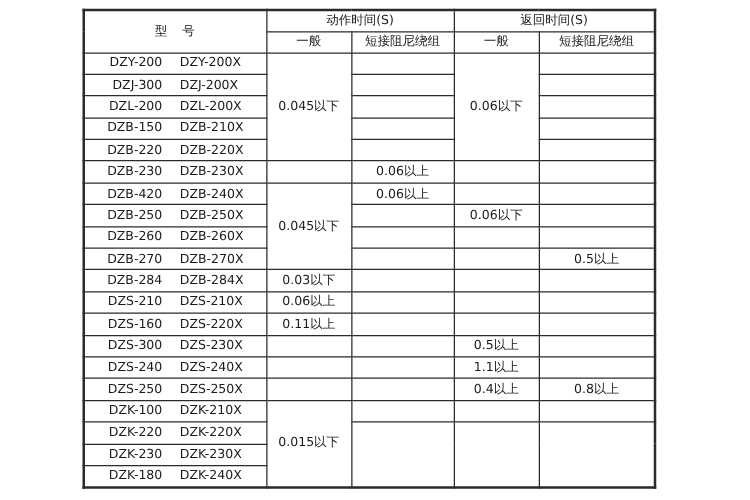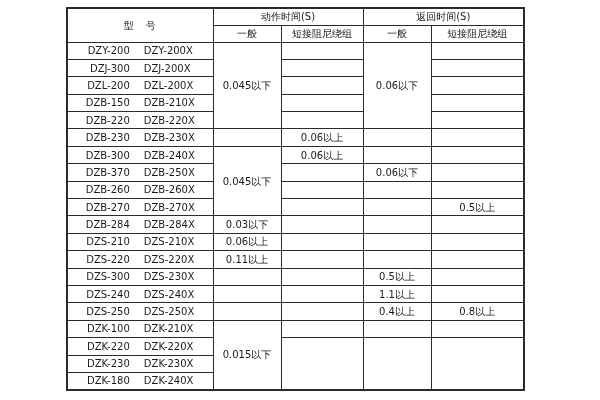--- a/index.html
+++ b/index.html
@@ -77,28 +77,28 @@
           <td></td>
         </tr>
         <tr>
           <td class="model-cell"><span class="m">DZB-230</span><span class="m">DZB-230X</span></td>
           <td></td>
           <td>0.06以上</td>
           <td></td>
           <td></td>
         </tr>
         <tr>
-          <td class="model-cell"><span class="m">DZB-300</span><span class="m">DZB-240X</span></td>
+          <td class="model-cell"><span class="m">DZB-420</span><span class="m">DZB-240X</span></td>
           <td rowspan="4">0.045以下</td>
           <td>0.06以上</td>
           <td></td>
           <td></td>
         </tr>
         <tr>
-          <td class="model-cell"><span class="m">DZB-370</span><span class="m">DZB-250X</span></td>
+          <td class="model-cell"><span class="m">DZB-250</span><span class="m">DZB-250X</span></td>
           <td></td>
           <td>0.06以下</td>
           <td></td>
         </tr>
         <tr>
           <td class="model-cell"><span class="m">DZB-260</span><span class="m">DZB-260X</span></td>
           <td></td>
           <td></td>
           <td></td>
         </tr>
@@ -116,21 +116,21 @@
           <td></td>
         </tr>
         <tr>
           <td class="model-cell"><span class="m">DZS-210</span><span class="m">DZS-210X</span></td>
           <td>0.06以上</td>
           <td></td>
           <td></td>
           <td></td>
         </tr>
         <tr>
-          <td class="model-cell"><span class="m">DZS-220</span><span class="m">DZS-220X</span></td>
+          <td class="model-cell"><span class="m">DZS-160</span><span class="m">DZS-220X</span></td>
           <td>0.11以上</td>
           <td></td>
           <td></td>
           <td></td>
         </tr>
         <tr>
           <td class="model-cell"><span class="m">DZS-300</span><span class="m">DZS-230X</span></td>
           <td></td>
           <td></td>
           <td>0.5以上</td>

